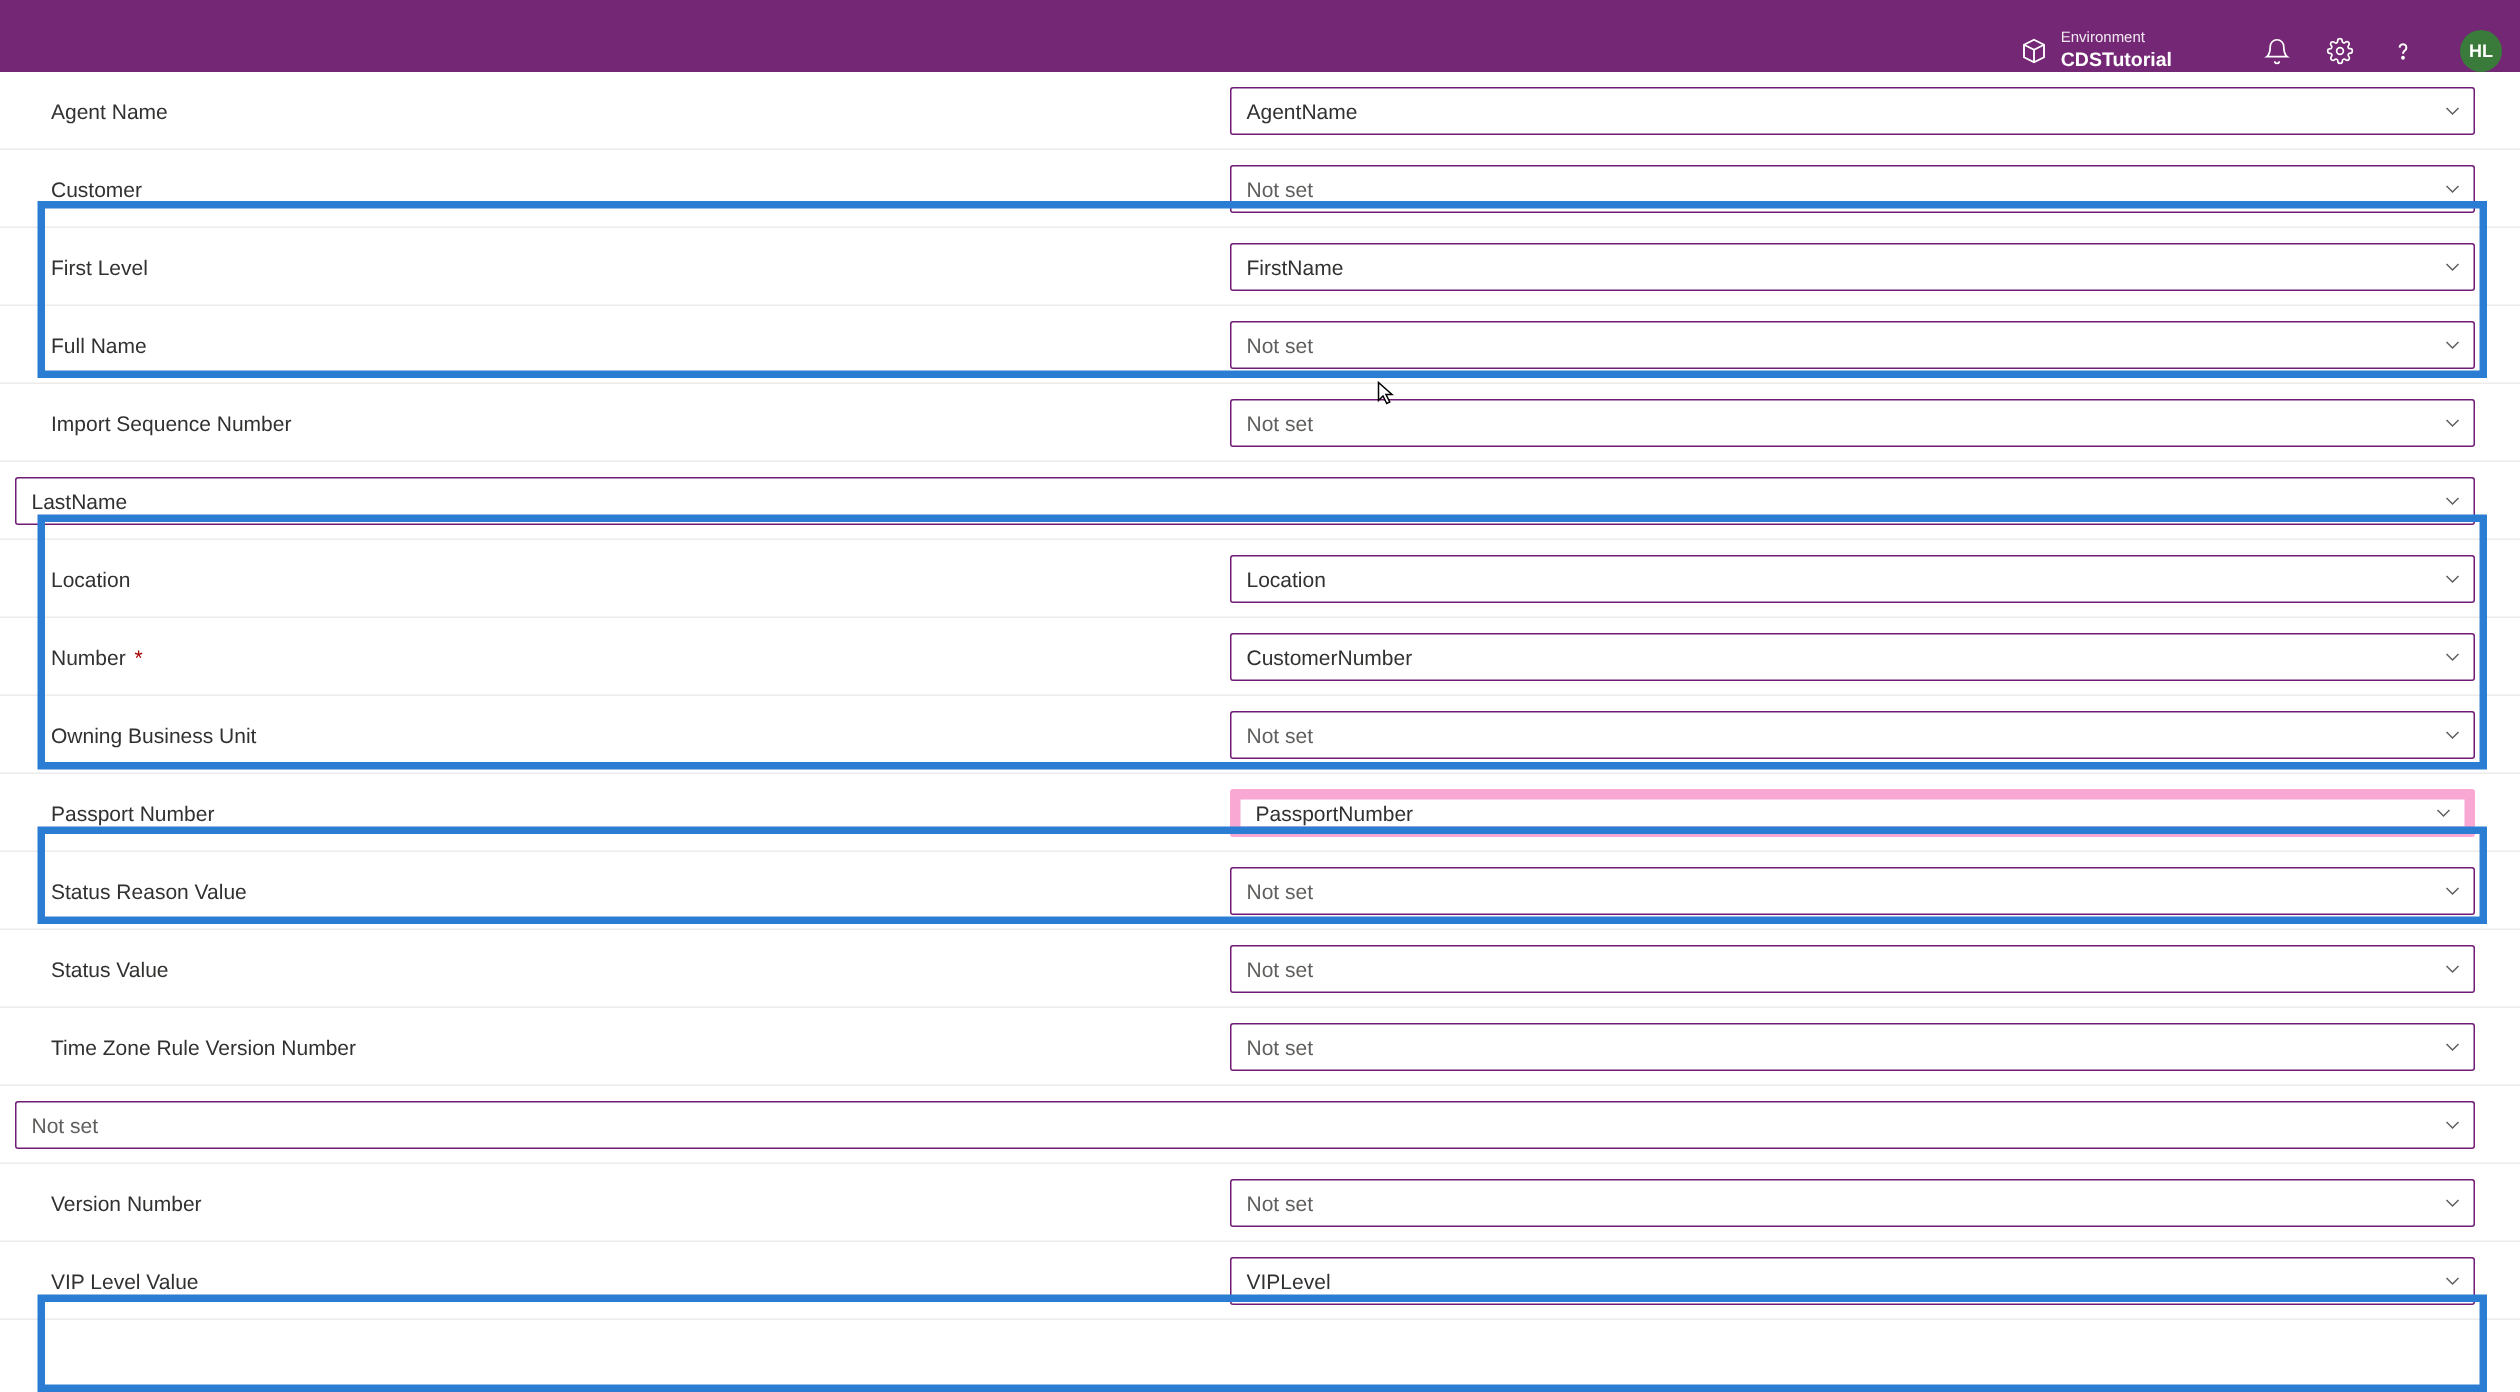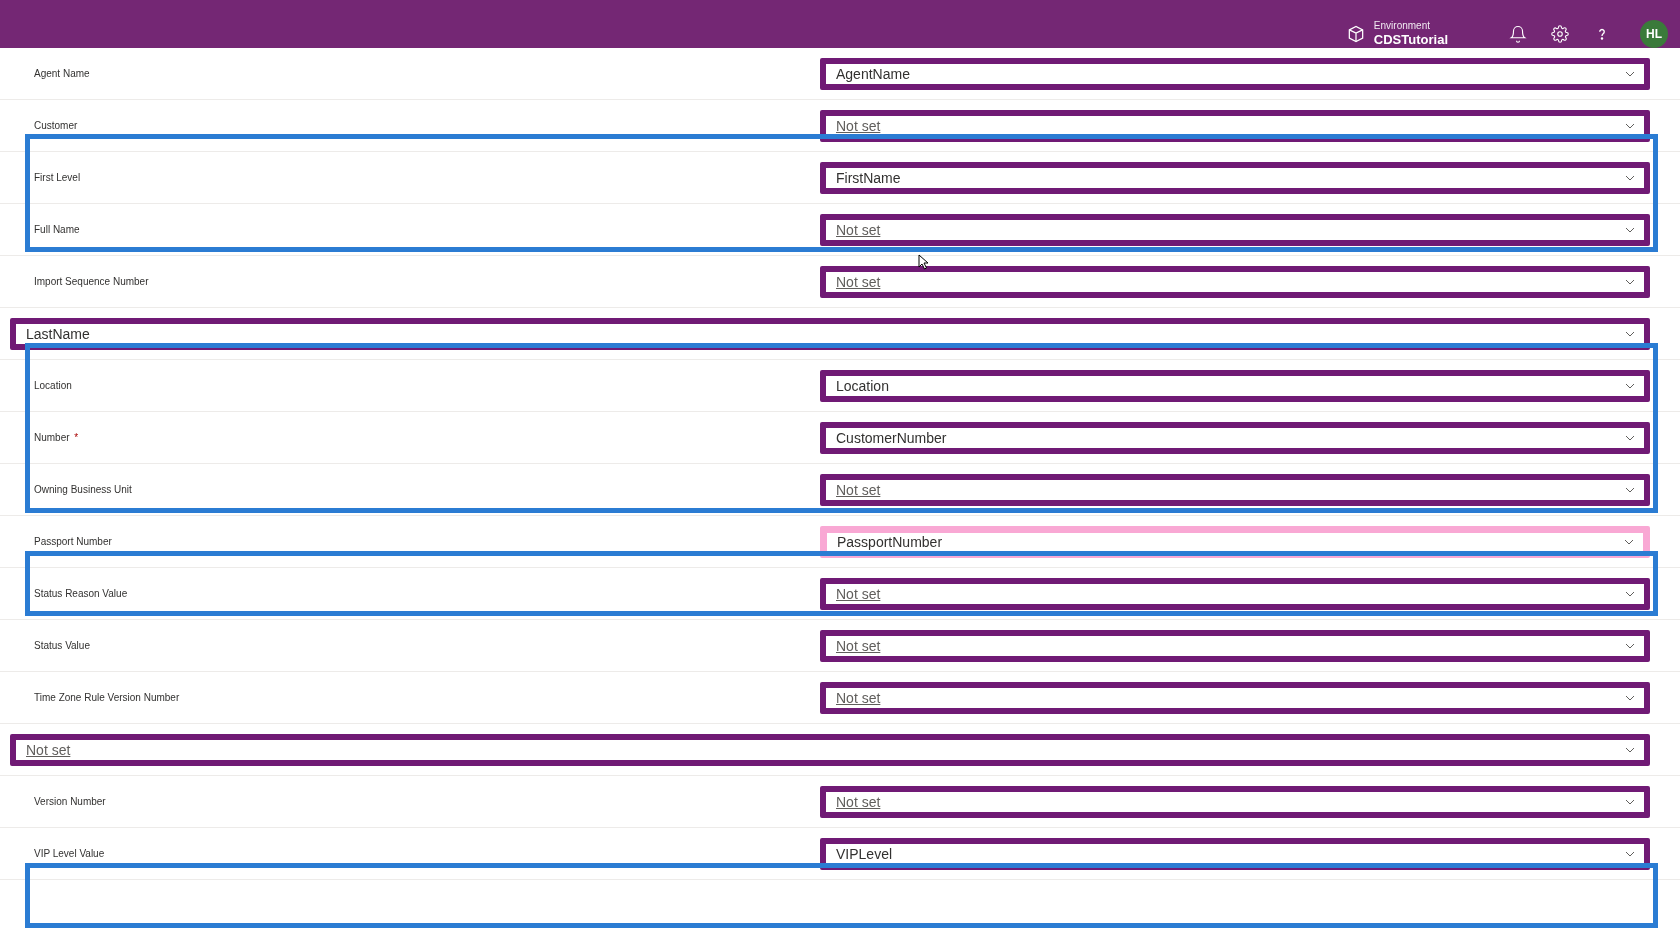--- a/index.html
+++ b/index.html
@@ -78,49 +78,48 @@
       display: flex;
       align-items: center;
       border-bottom: 1px solid #edebe9;
       padding: 0 10px;
       height: 52px;
       position: relative;
     }
     .field-label {
       width: 810px;
       padding-left: 24px;
-      font-size: 10px;
+      font-size: 14px;
       color: #323130;
       flex-shrink: 0;
     }
     .required {
       color: #a80000;
       margin-left: 2px;
     }
     .field-control {
       flex: 1;
       padding-right: 20px;
     }
     .select-box {
       width: 100%;
       height: 32px;
-      border: 6px solid #701a75;
+      border: 1px solid #701a75;
       border-radius: 2px;
       background: #ffffff;
       display: flex;
       align-items: center;
       justify-content: space-between;
       padding: 0 8px 0 10px;
       font-size: 14px;
       color: #323130;
       cursor: pointer;
     }
     .select-box.not-set .select-value {
       color: #605e5c;
-      text-decoration: underline;
     }
     .select-box.focused {
       border: 7px solid #f9a8d4;
     }
     .chevron {
       color: #605e5c;
       font-size: 10px;
       display: flex;
       align-items: center;
     }

